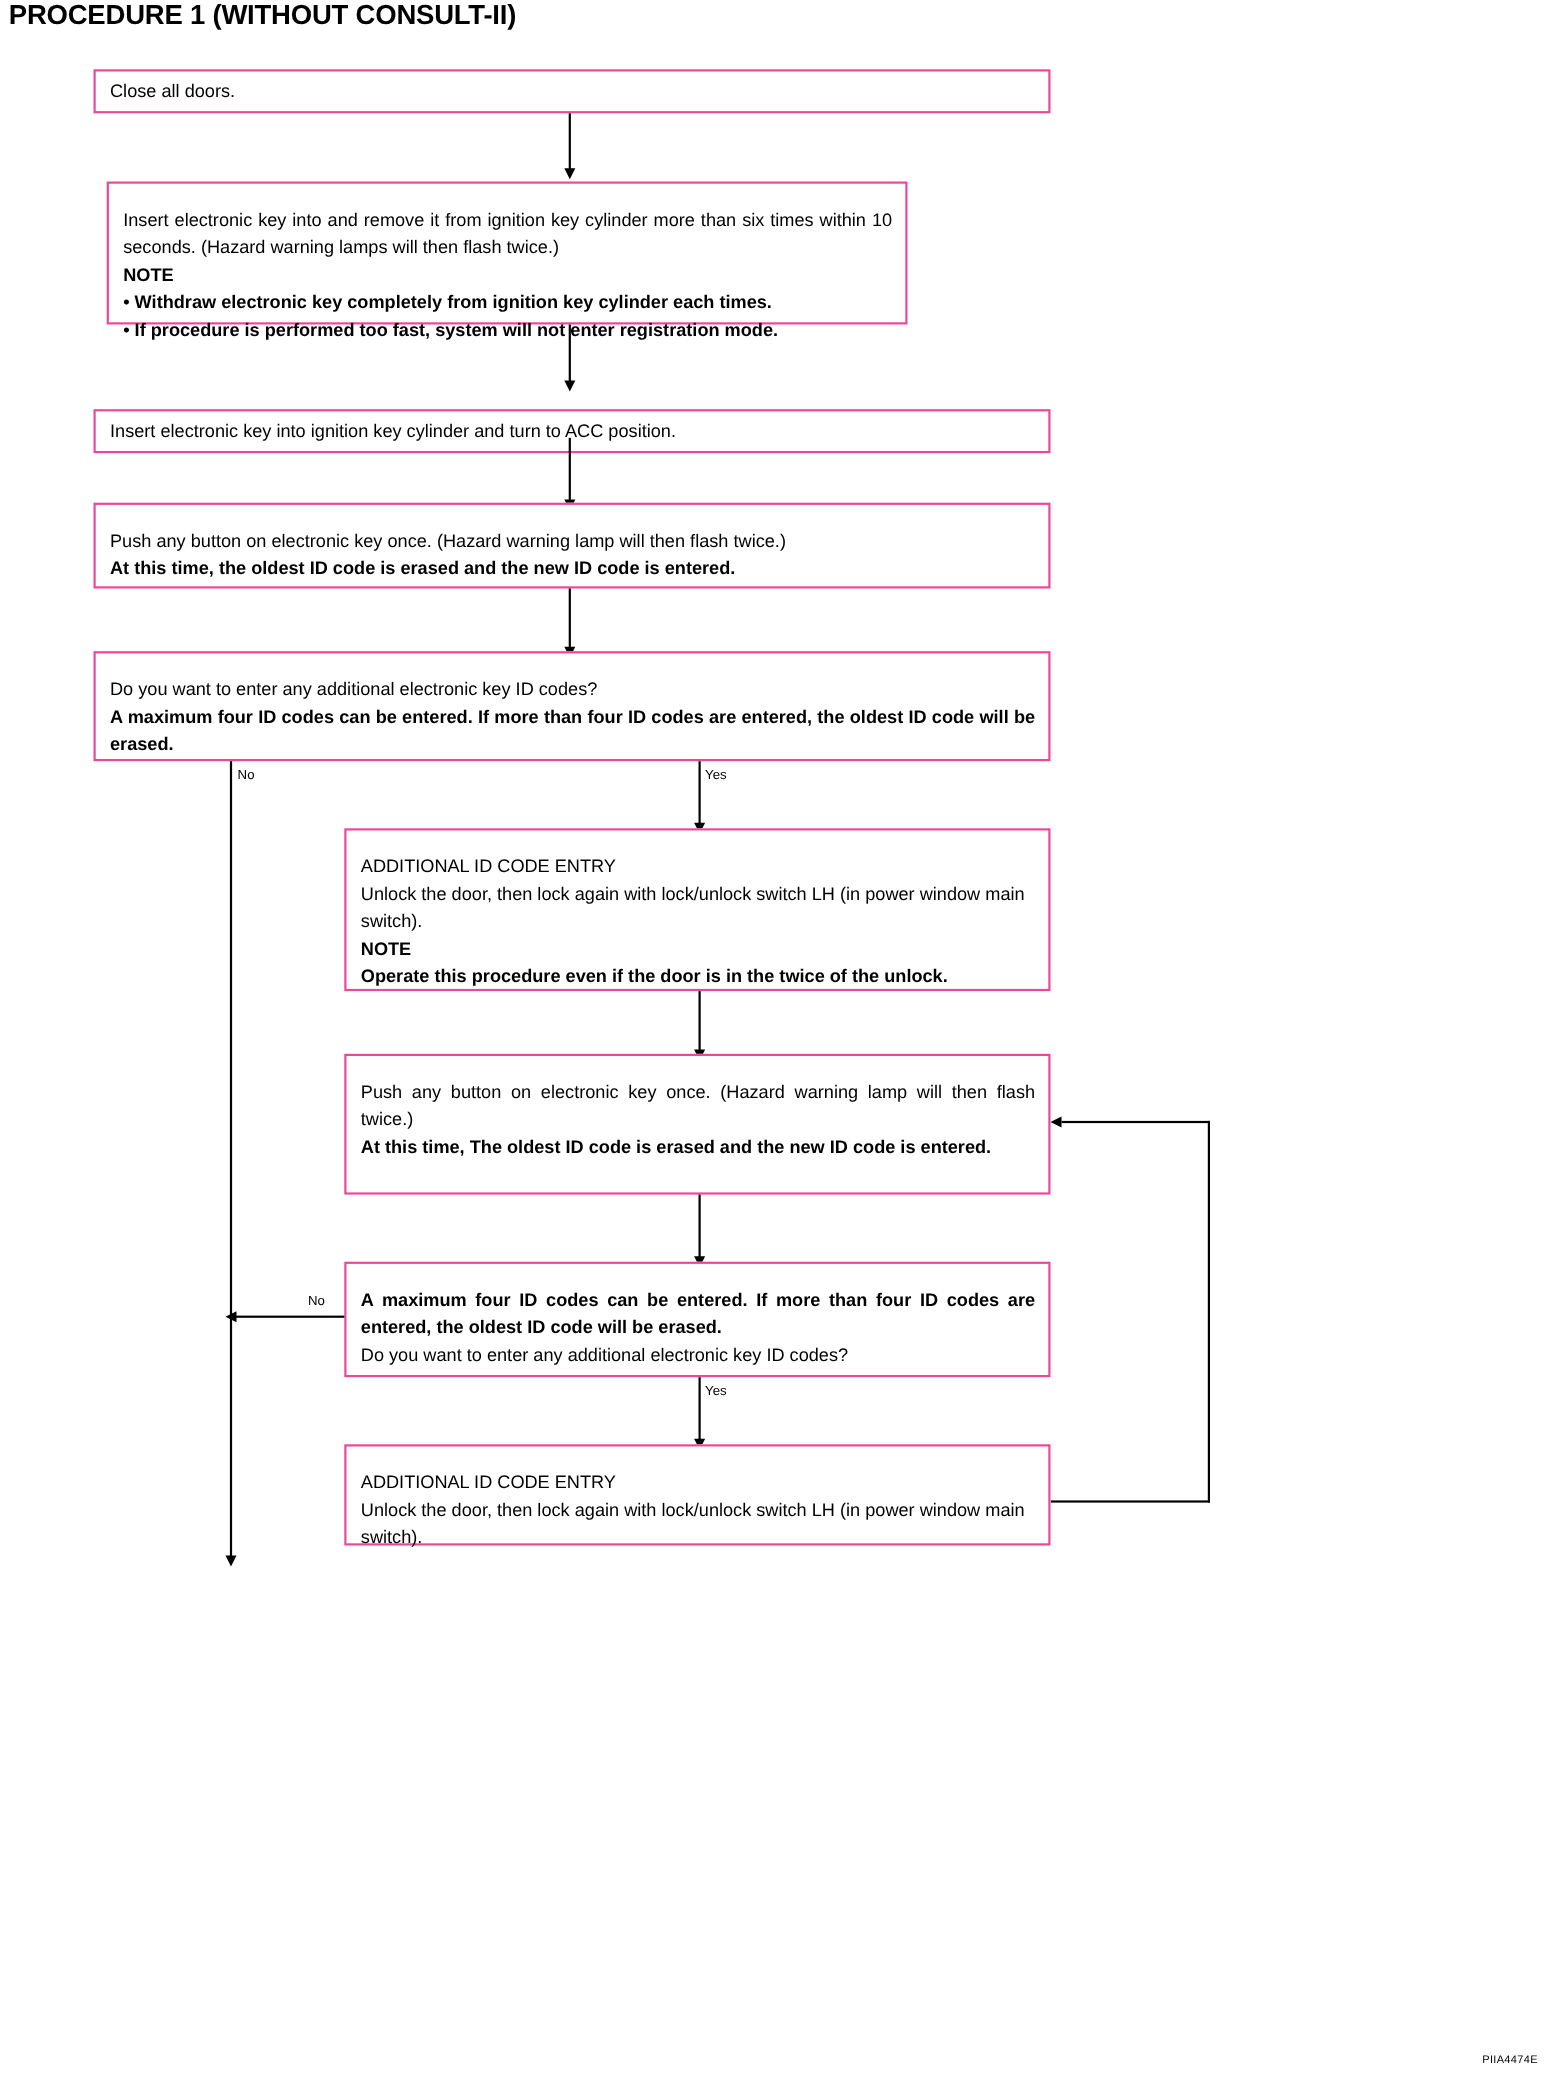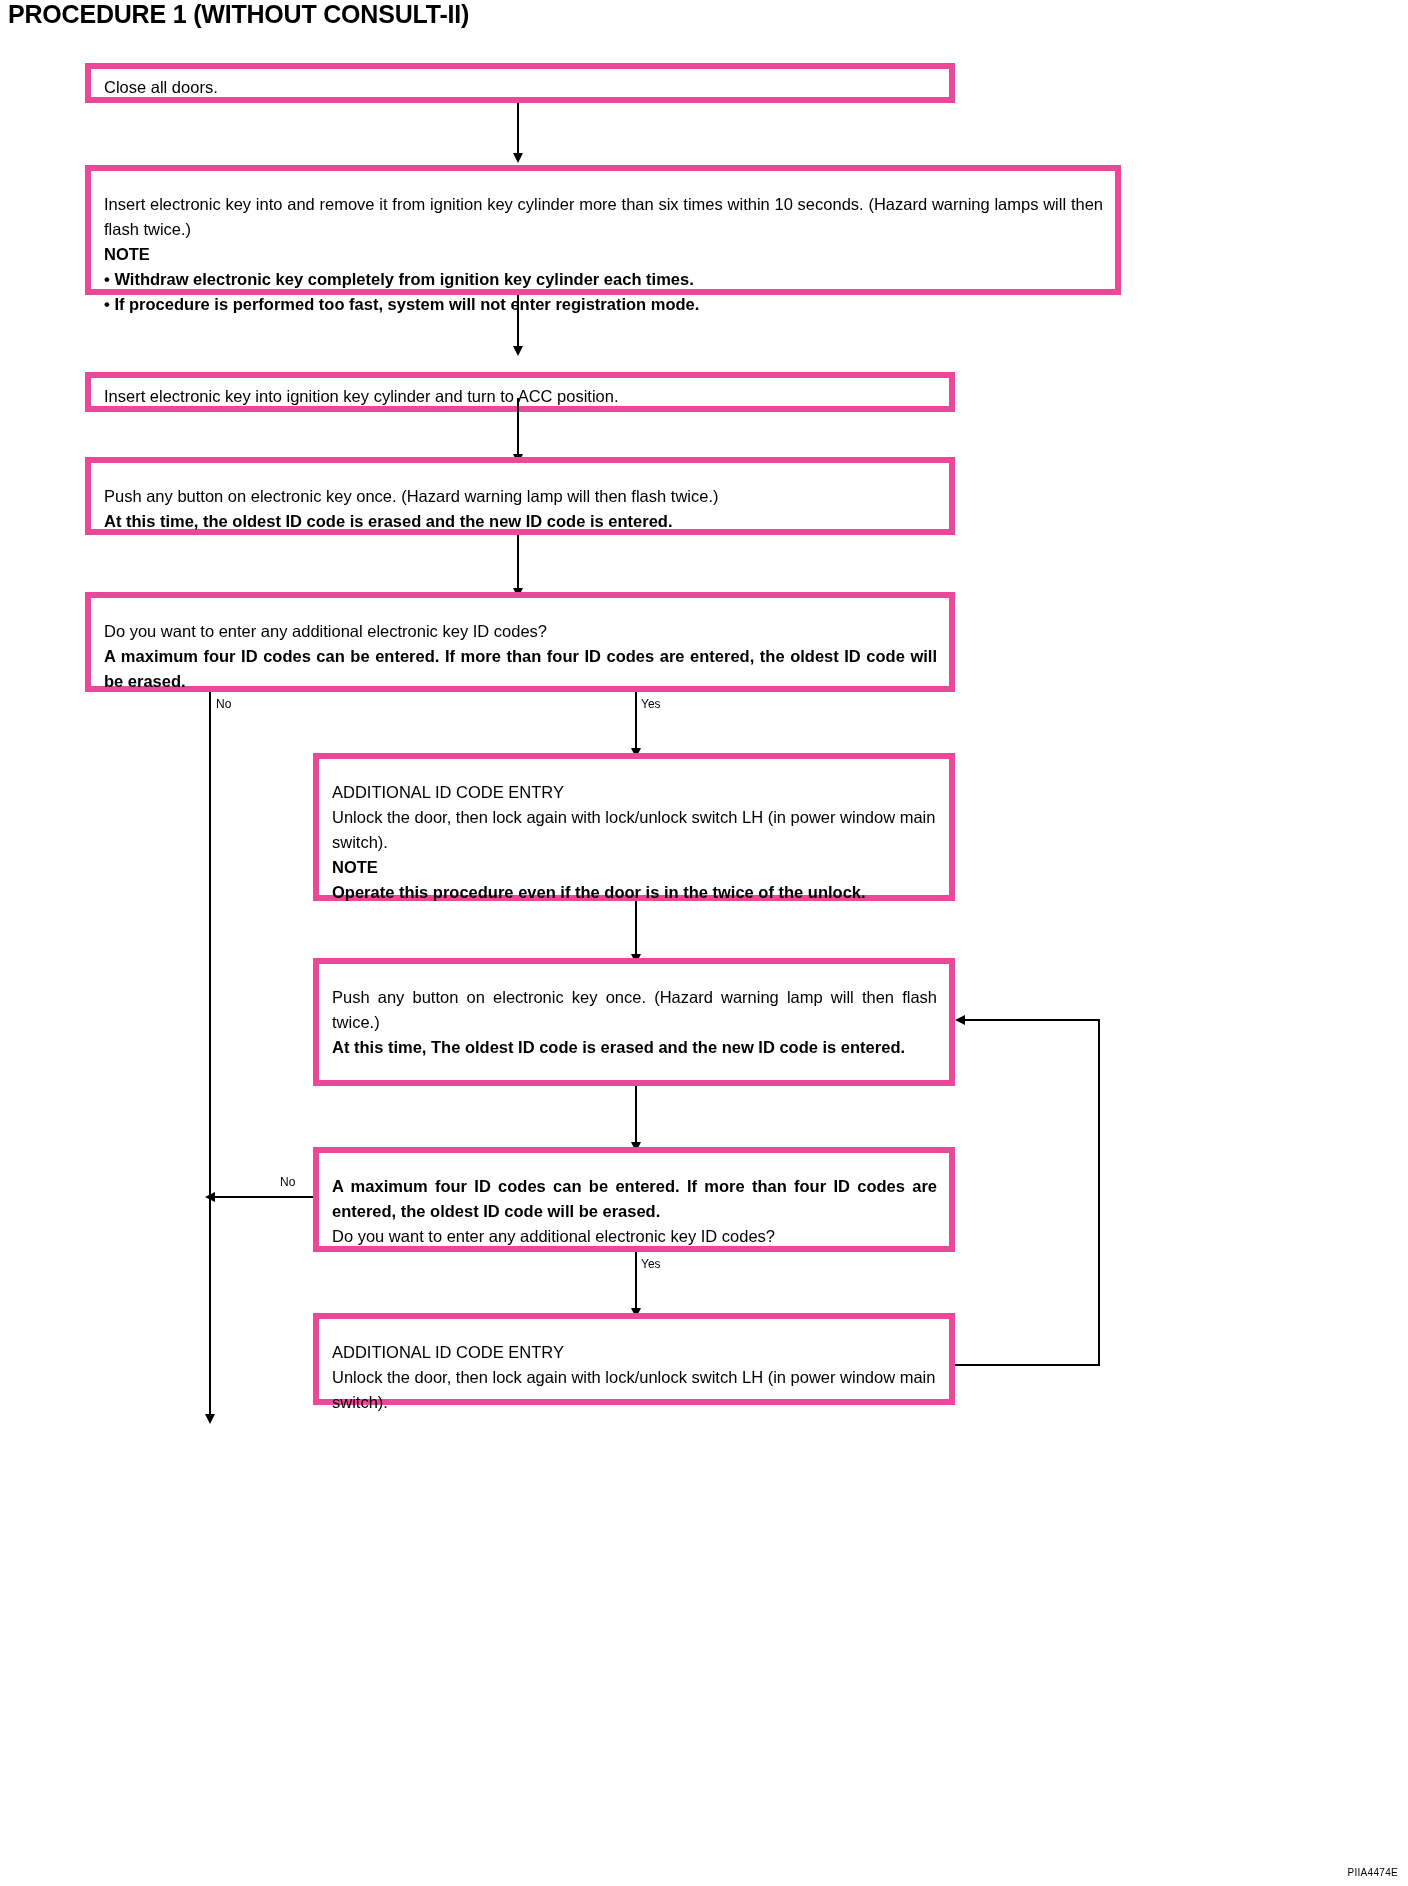--- a/index.html
+++ b/index.html
@@ -17,21 +17,21 @@
     position:absolute;
     left:8px; top:0px;
     font-size:25px;
     font-weight:bold;
     letter-spacing:-0.2px;
     white-space:nowrap;
   }
 
   .node{
     position:absolute;
-    border:6px solid #ec4899;
+    border:2px solid #ec4899;
     background:#fff;
     box-sizing:border-box;
     padding:21px 12px 9px 13px;
     font-size:16.5px;
     line-height:25px;
   }
   .node p{margin:0;white-space:normal;}
   .node p.b{font-weight:bold;}
   .node p.bullet{font-weight:bold;text-indent:-14px;padding-left:14px;}
   .node .justify{text-align:justify;text-align-last:left;}
@@ -73,21 +73,21 @@
 
   <div class="page-title">PROCEDURE 1 (WITHOUT CONSULT-II)</div>
 
   <div class="node" style="left:85px; top:63px; width:870px; height:40px; padding-top:6px;">
     <p>Close all doors.</p>
   </div>
 
   <div class="vline" style="left:517px; top:103px; height:52px;"></div>
   <div class="arrow-down" style="left:513px; top:153px;"></div>
 
-  <div class="node" style="left:85px; top:165px; width:1036px; height:130px;">
+  <div class="node" style="left:97px; top:165px; width:728px; height:130px;">
     <p class="justify">Insert electronic key into and remove it from ignition key cylinder more than six times within 10 seconds. (Hazard warning lamps will then flash twice.)</p>
     <p class="b">NOTE</p>
     <p class="bullet">•&nbsp;<span>Withdraw electronic key completely from ignition key cylinder each times.</span></p>
     <p class="bullet">•&nbsp;<span>If procedure is performed too fast, system will not enter registration mode.</span></p>
   </div>
 
   <div class="vline" style="left:517px; top:295px; height:53px;"></div>
   <div class="arrow-down" style="left:513px; top:346px;"></div>
 
   <div class="node" style="left:85px; top:372px; width:870px; height:40px; padding-top:6px;">

